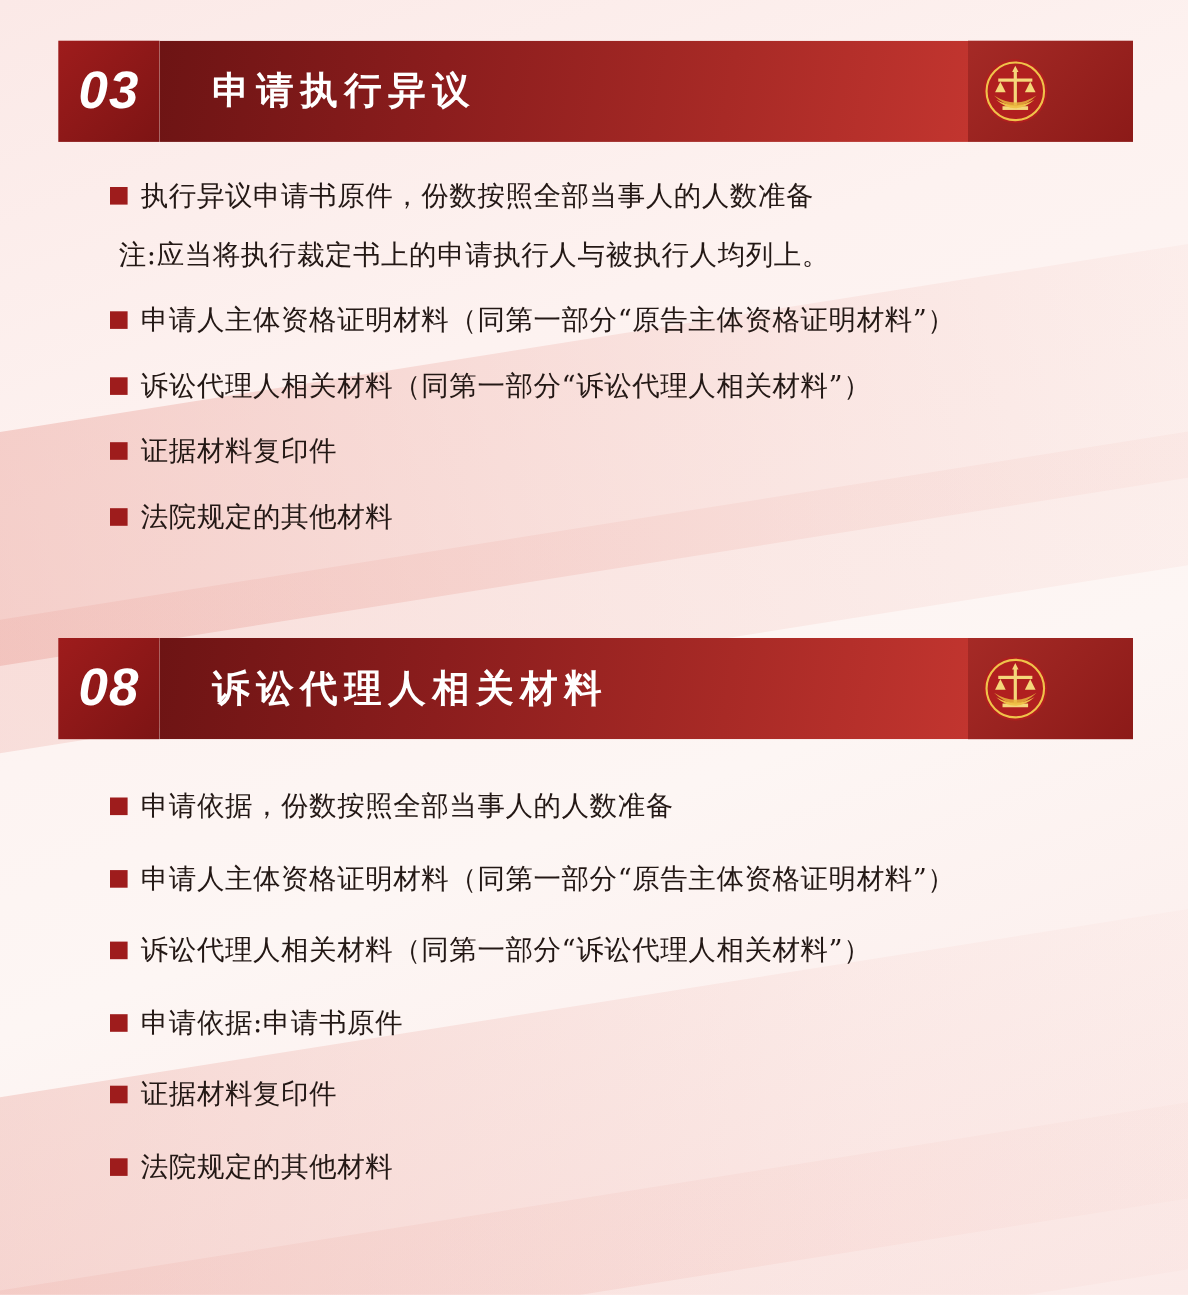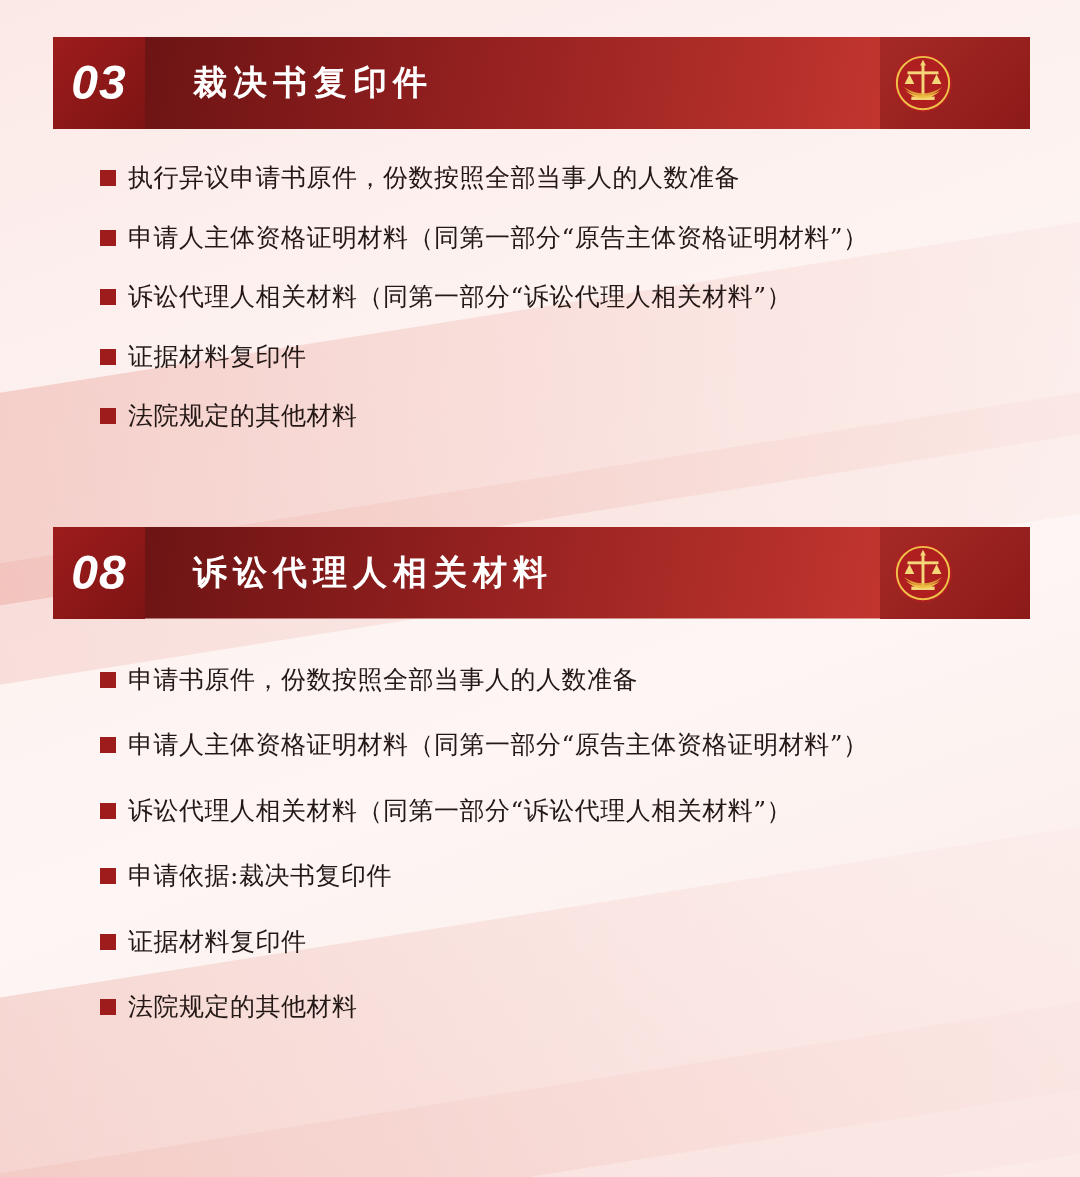--- a/index.html
+++ b/index.html
@@ -167,21 +167,21 @@
   <div class="band band-3"></div>
   <div class="band band-4"></div>
 
   <div class="section sec1">
 
     <div class="header">
       <div class="num-box">
         <span class="num-text">03</span>
       </div>
       <div class="title-bar">
-        <span class="title-text">裁决书复印件</span>
+        <span class="title-text">申请执行异议</span>
       </div>
       <div class="emblem-wrap">
         <div class="emblem">
           <svg viewBox="0 0 64 64" width="62" height="62" aria-hidden="true">
             <circle cx="32" cy="32" r="30" fill="#b01f1f"></circle>
             <circle cx="32" cy="32" r="27" fill="none" stroke="#f0c24a" stroke-width="2"></circle>
             <path d="M32 8 L35 14 L29 14 Z" fill="#f5d77a"></path>
             <rect x="30.5" y="13" width="3" height="34" fill="#f5d77a"></rect>
             <rect x="16" y="20" width="32" height="3" fill="#f5d77a"></rect>
             <path d="M18 23 L13 33 L23 33 Z" fill="#f5d77a"></path>
@@ -192,20 +192,21 @@
           </svg>
         </div>
       </div>
     </div>
 
     <ul class="list">
       <li class="item">
         <span class="bullet"></span>
         <span class="item-text">执行异议申请书原件，份数按照全部当事人的人数准备</span>
       </li>
+      <li class="note">注:应当将执行裁定书上的申请执行人与被执行人均列上。</li>
       <li class="item">
         <span class="bullet"></span>
         <span class="item-text">申请人主体资格证明材料（同第一部分“原告主体资格证明材料”）</span>
       </li>
       <li class="item">
         <span class="bullet"></span>
         <span class="item-text">诉讼代理人相关材料（同第一部分“诉讼代理人相关材料”）</span>
       </li>
       <li class="item">
         <span class="bullet"></span>
@@ -241,33 +242,33 @@
             <path d="M14 40 q18 16 36 0 q-18 10 -36 0 z" fill="#f0c24a"></path>
             <path d="M12 36 q20 20 40 0 q-20 13 -40 0 z" fill="#e8b53c" opacity="0.85"></path>
           </svg>
         </div>
       </div>
     </div>
 
     <ul class="list">
       <li class="item">
         <span class="bullet"></span>
-        <span class="item-text">申请书原件，份数按照全部当事人的人数准备</span>
+        <span class="item-text">申请依据，份数按照全部当事人的人数准备</span>
       </li>
       <li class="item">
         <span class="bullet"></span>
         <span class="item-text">申请人主体资格证明材料（同第一部分“原告主体资格证明材料”）</span>
       </li>
       <li class="item">
         <span class="bullet"></span>
         <span class="item-text">诉讼代理人相关材料（同第一部分“诉讼代理人相关材料”）</span>
       </li>
       <li class="item">
         <span class="bullet"></span>
-        <span class="item-text">申请依据:裁决书复印件</span>
+        <span class="item-text">申请依据:申请书原件</span>
       </li>
       <li class="item">
         <span class="bullet"></span>
         <span class="item-text">证据材料复印件</span>
       </li>
       <li class="item">
         <span class="bullet"></span>
         <span class="item-text">法院规定的其他材料</span>
       </li>
     </ul>

